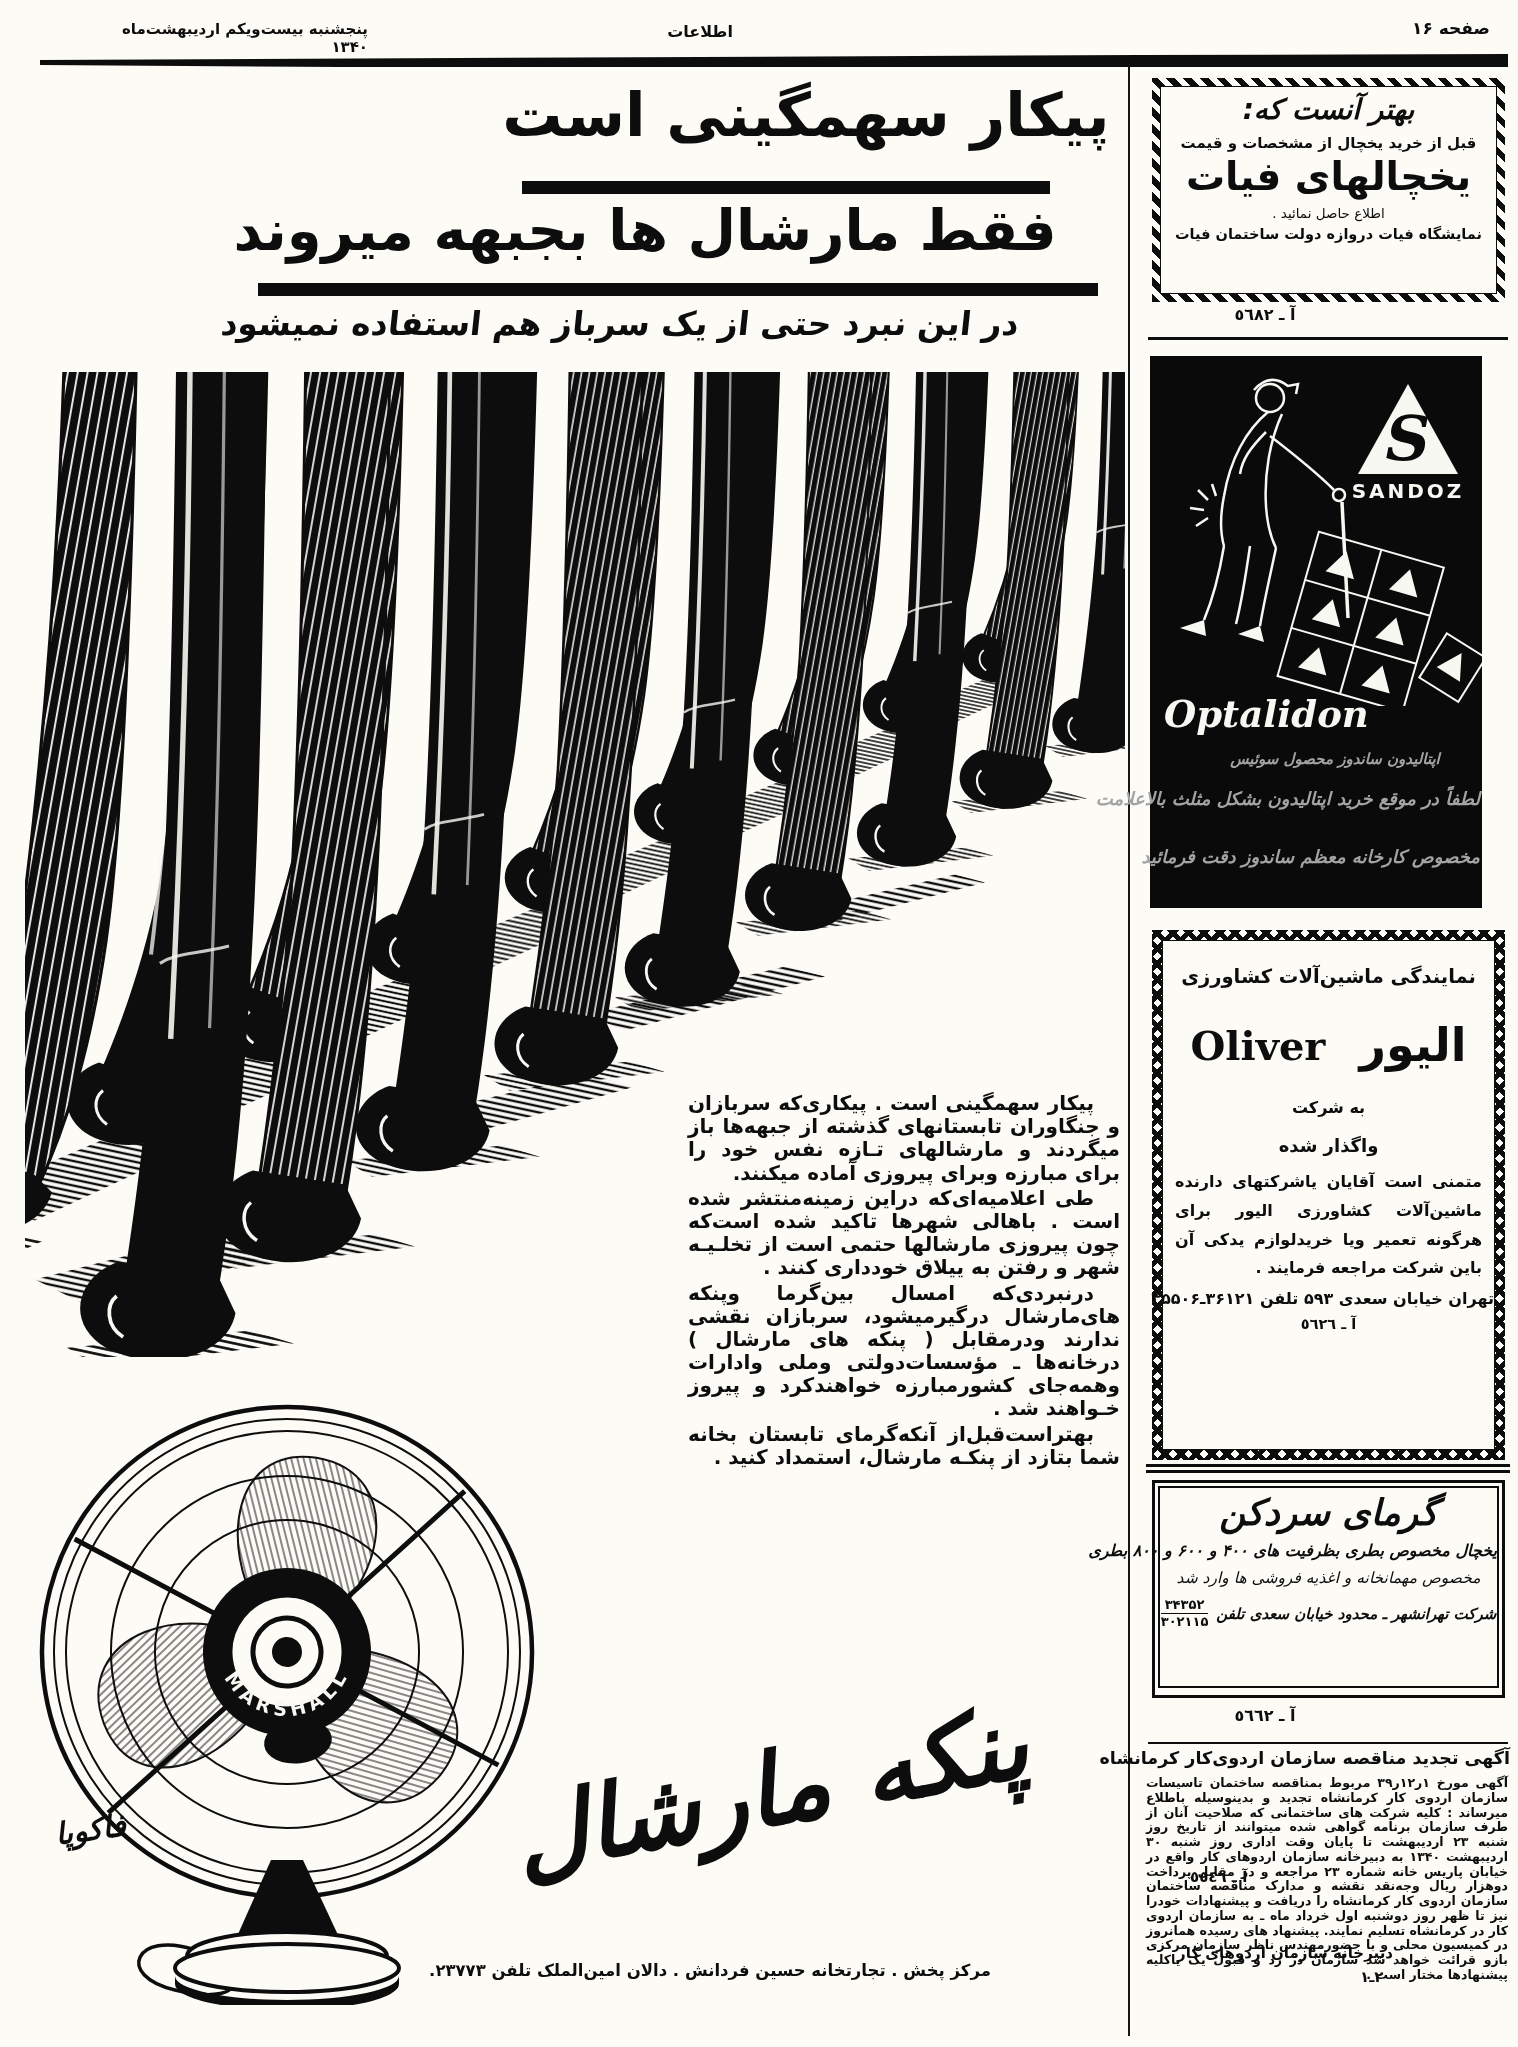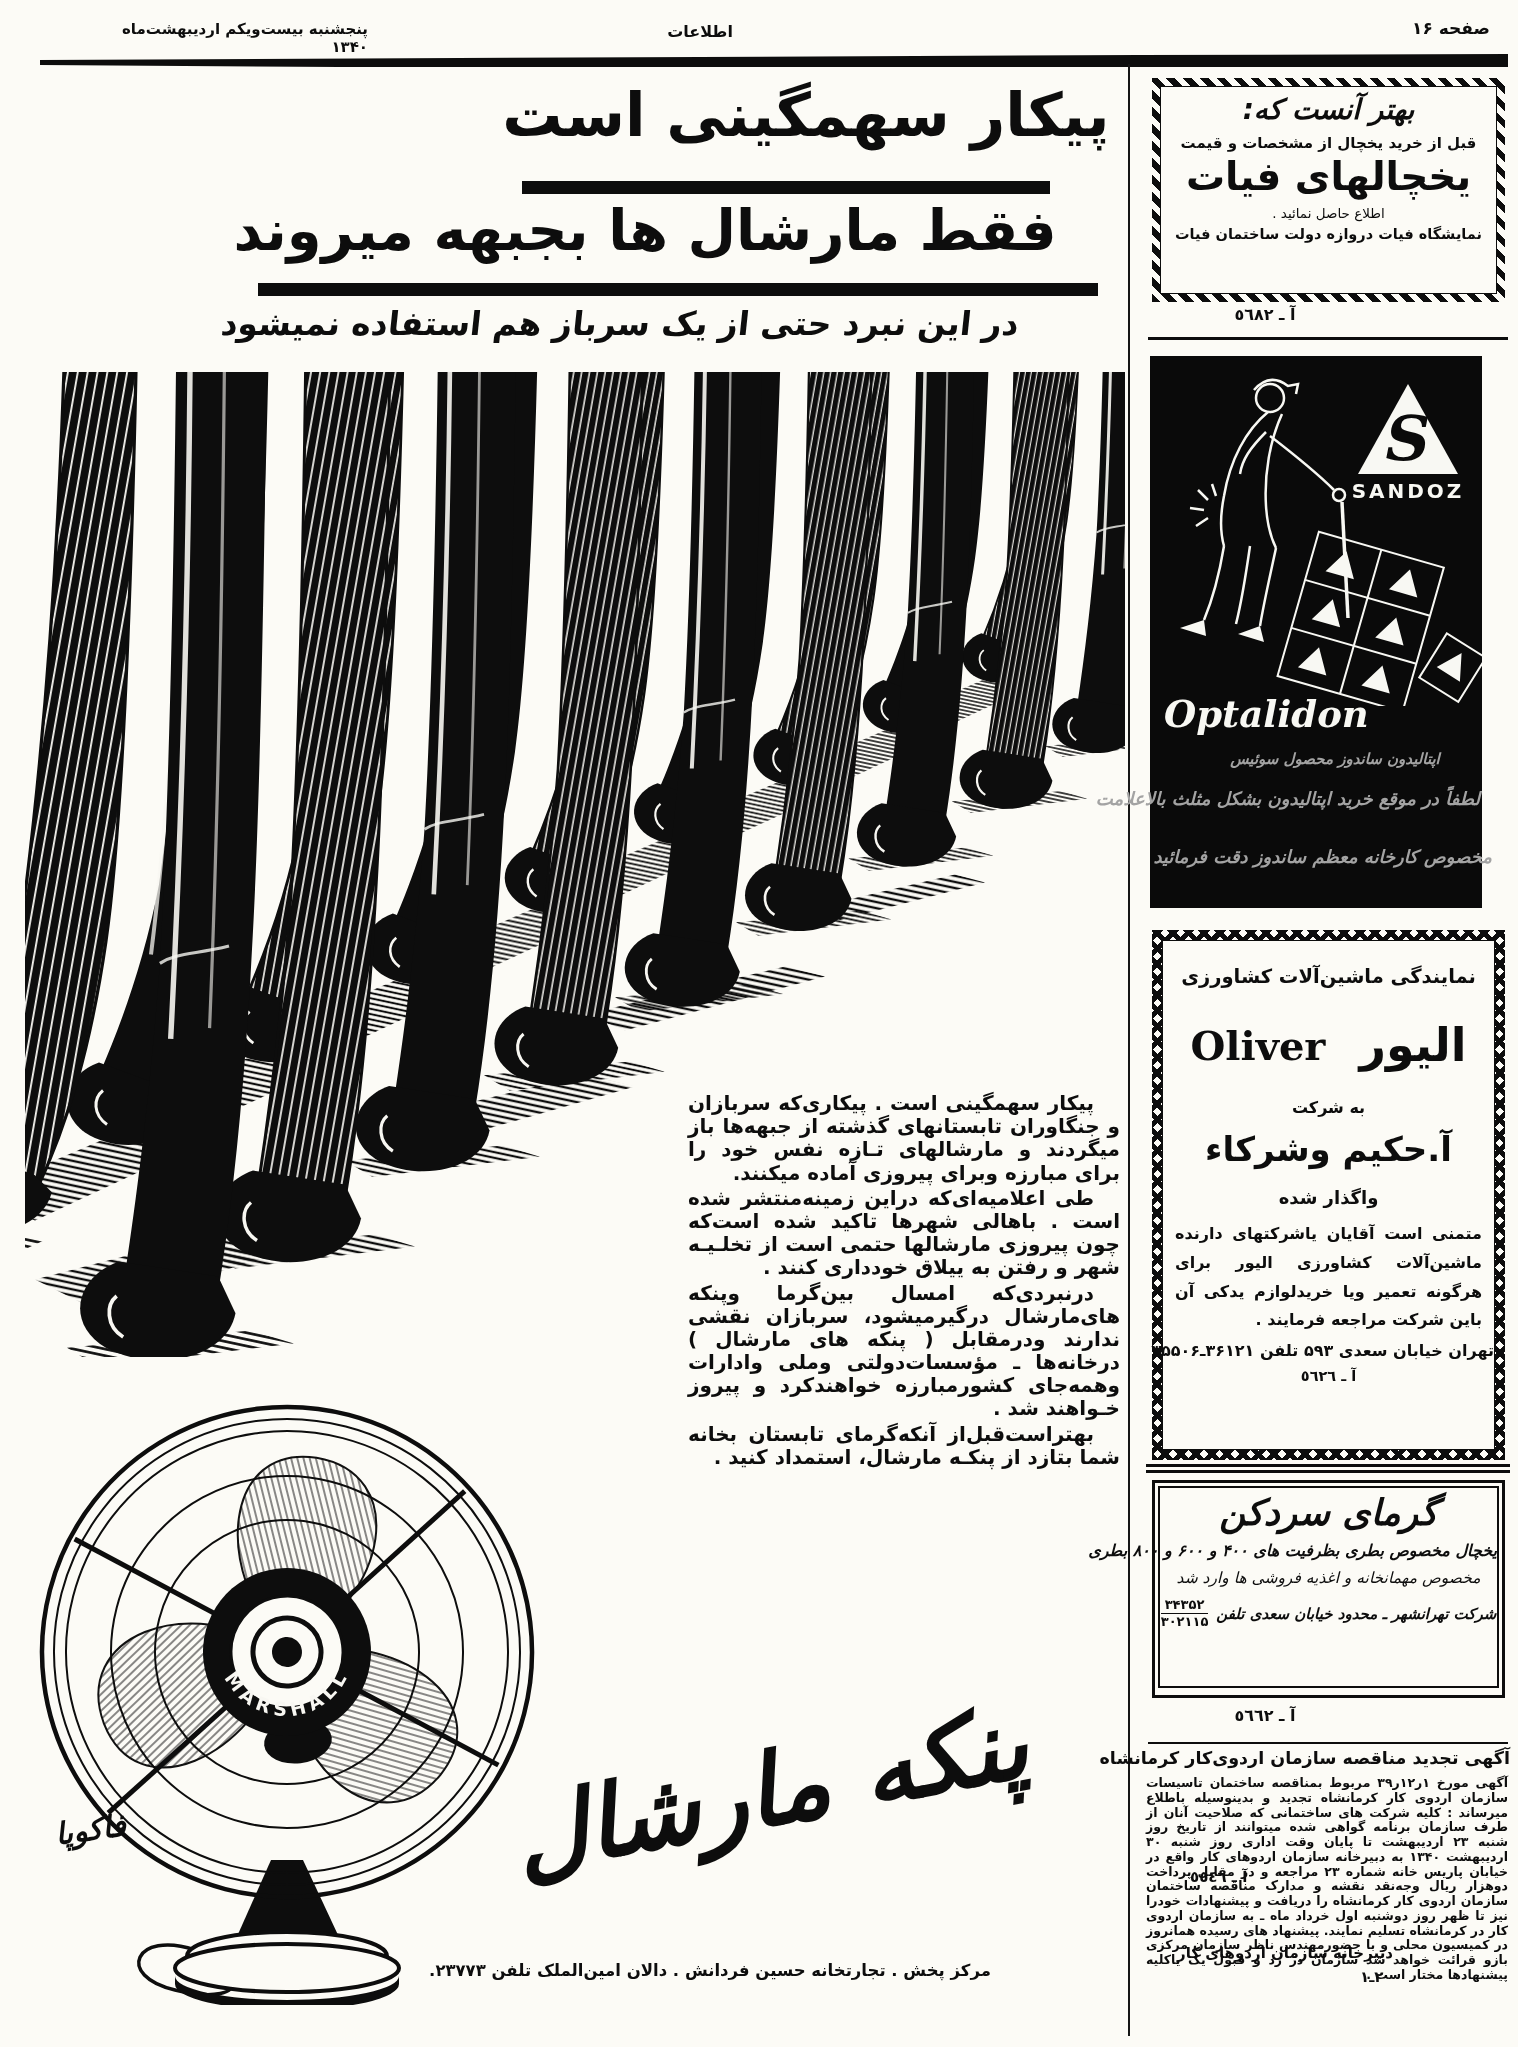--- a/index.html
+++ b/index.html
@@ -207,32 +207,31 @@
         <polygon points="248,303 235,325 261,325" fill="#f8f8f3"></polygon>
       </g>
       <g transform="rotate(32 300 310)" stroke="#f8f8f3" stroke-width="2" fill="none">
         <rect x="280" y="284" width="46" height="52"></rect>
         <polygon points="303,295 291,317 315,317" fill="#f8f8f3"></polygon>
       </g>
     </svg>
     <div class="abs" style="left:14px;top:336px;font-size:37px;color:#f8f8f3;font-weight:bold;font-style:italic;font-family:'DejaVu Serif',serif;">Optalidon</div>
     <div class="abs white-cal rtl ctr" style="left:60px;top:394px;width:250px;font-size:15px;">اپتالیدون ساندوز محصول سوئیس</div>
     <div class="abs white-cal rtl ctr nowrap" style="left:2px;top:432px;width:328px;font-size:18px;">لطفاً در موقع خرید اپتالیدون بشکل مثلث بالاعلامت</div>
-    <div class="abs white-cal rtl ctr nowrap" style="left:14px;top:490px;width:328px;font-size:18px;">مخصوص کارخانه معظم ساندوز دقت فرمائید</div>
+    <div class="abs white-cal rtl ctr nowrap" style="left:2px;top:490px;width:328px;font-size:18px;">مخصوص کارخانه معظم ساندوز دقت فرمائید</div>
   </div>
 
   <div class="abs diamond" style="left:1152px;top:930px;width:353px;height:530px;box-sizing:border-box;">
     <div class="frame-inner rtl ctr">
       <div class="b nowrap" style="font-size:19.5px;margin-top:24px;">نمایندگی ماشین‌آلات کشاورزی</div>
       <div style="display:flex;justify-content:center;align-items:center;gap:34px;margin-top:30px;">
         <span class="b" style="font-size:46px;">الیور</span>
         <span class="b serif" dir="ltr" style="font-size:40px;">Oliver</span>
       </div>
       <div class="b" style="font-size:16px;margin-top:26px;">به شرکت</div>
-      <div class="b nowrap" style="font-size:34px;margin-top:12px;">آ.حکیم وشرکاء</div>
       <div class="b" style="font-size:18px;margin-top:18px;">واگذار شده</div>
       <div class="b jus" style="font-size:16px;line-height:1.8;margin:12px 12px 0;">متمنی است آقایان یاشرکتهای دارنده ماشین‌آلات کشاورزی الیور برای هرگونه تعمیر ویا خریدلوازم یدکی آن باین شرکت مراجعه فرمایند .</div>
       <div class="b nowrap" style="font-size:16px;margin-top:6px;">تهران خیابان سعدی ۵۹۳ تلفن ۳۶۱۲۱ـ۳۵۵۰۶</div>
       <div class="b" style="font-size:14.5px;margin-top:8px;">آ ـ ٥٦٢٦</div>
     </div>
   </div>
   <div class="abs" style="left:1146px;top:1464px;width:364px;height:3px;border-top:3px solid #0d0d0d;border-bottom:3px solid #0d0d0d;"></div>
 
   <div class="abs dbl-outer" style="left:1152px;top:1480px;width:353px;height:218px;box-sizing:border-box;">
     <div class="dbl-inner rtl ctr">

